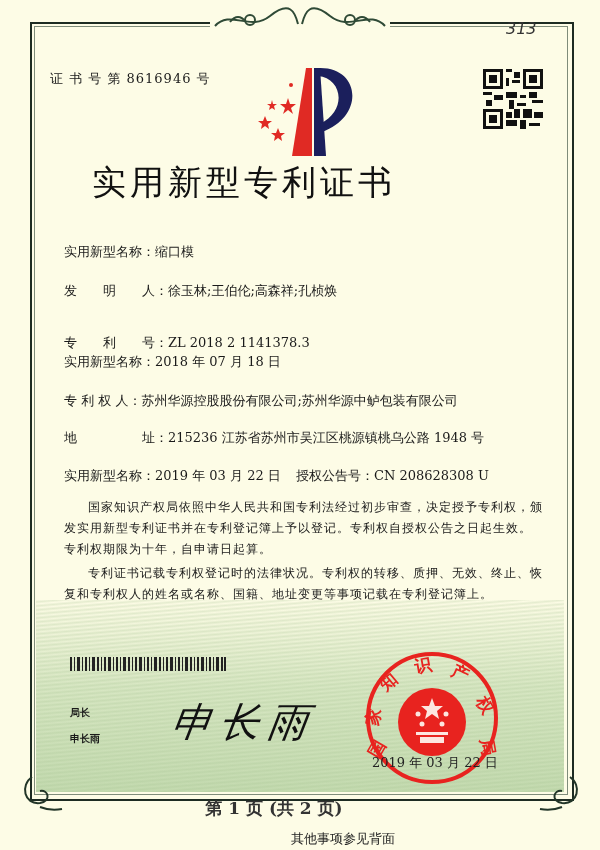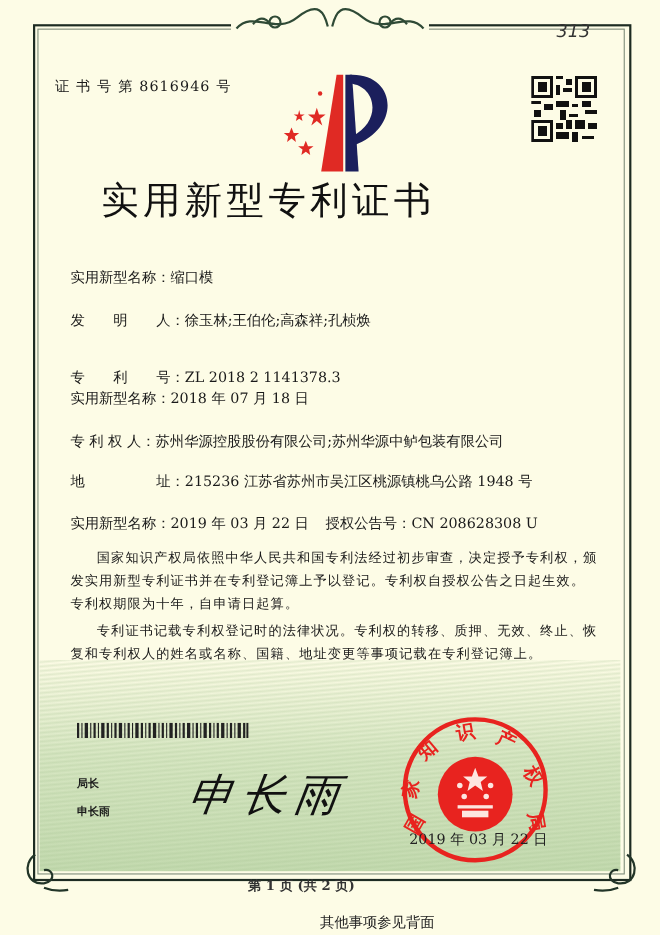--- a/index.html
+++ b/index.html
@@ -45,21 +45,21 @@
   .field .lbl { display:inline-block; }
   .para {
     position:absolute; left:64px; width:480px; font-size:12px; line-height:21px;
     text-indent:2em; letter-spacing:1px;
   }
   .barcode { position:absolute; left:70px; top:657px; width:156px; height:14px; }
   .director { position:absolute; left:70px; top:700px; font-family:"DejaVu Sans", sans-serif; font-size:10px; font-weight:bold; line-height:26px; }
   .signature { position:absolute; left:172px; top:695px; font-family:"DejaVu Serif", serif; font-size:40px; font-style:italic; color:#111; letter-spacing:8px; transform:skewX(-8deg); }
   .seal { position:absolute; left:362px; top:648px; width:140px; height:140px; }
   .seal-date { position:absolute; left:372px; top:754px; font-size:13px; color:#222; }
-  .pageinfo { position:absolute; left:0; width:548px; top:797px; text-align:center; font-size:12px; font-weight:bold; color:#333; }
+  .pageinfo { position:absolute; left:0; width:548px; top:797px; text-align:center; font-size:17px; font-weight:bold; color:#333; }
   .footer { position:absolute; left:0; width:600px; top:830px; text-align:center; font-size:13px; color:#222;padding-left:43px; }
 </style>
 </head>
 <body>
 
 <div class="guilloche"></div>
 <div class="frame-outer"></div>
 <div class="frame-inner"></div>
 
 <svg class="ornament-top" viewBox="0 0 180 30">

